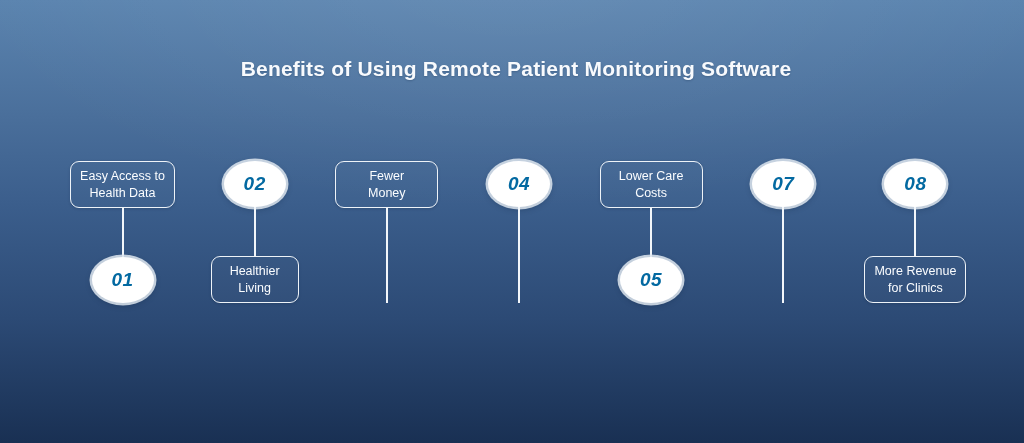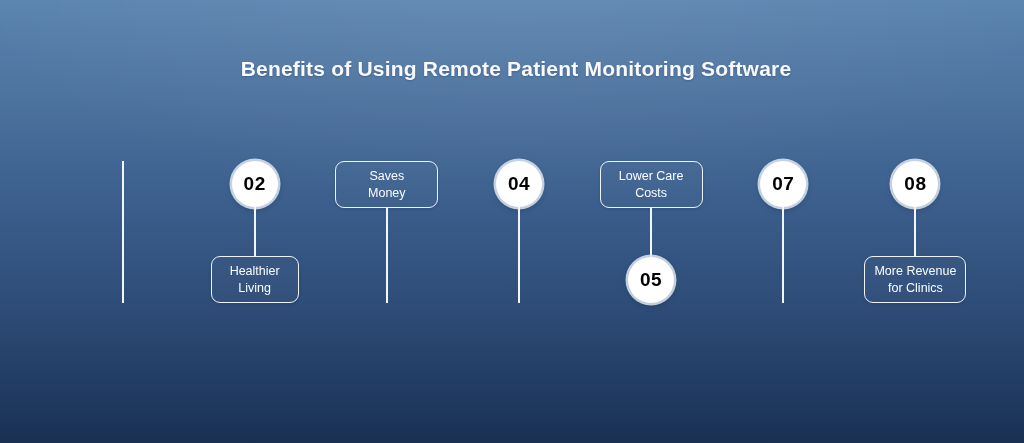--- a/index.html
+++ b/index.html
@@ -67,56 +67,60 @@
   .item.box-top .card { min-width: 103px; }
   .item.circle-top .card { min-width: 88px; }
 
   .line {
     width: 2px;
     flex: 1;
     background: #f2f6fa;
   }
 
   .circle {
-    width: 46px;
+    width: 62px;
     height: 46px;
     flex: 0 0 46px;
     background: #ffffff;
     border-radius: 50%;
     display: flex;
     align-items: center;
     justify-content: center;
-    color: #000000;
+    color: #0369a1;
     font-size: 19px;
     font-weight: 700;
     letter-spacing: 0.5px;
     box-shadow: 0 0 0 2.5px rgba(222,230,238,0.85), 0 2px 6px rgba(10,25,50,0.35);
+    font-style: italic;
   }
 </style>
 </head>
 <body>
 
 <div class="canvas">
   <h1 class="title">Benefits of Using Remote Patient Monitoring Software</h1>
 
   <div class="items-row">
 
     <div class="item box-top">
+      <div class="card">Easy Access to
+Health Data</div>
       <div class="line"></div>
+      <div class="circle">01</div>
     </div>
 
     <div class="item circle-top">
       <div class="circle">02</div>
       <div class="line"></div>
       <div class="card">Healthier
 Living</div>
     </div>
 
     <div class="item box-top">
-      <div class="card">Saves
+      <div class="card">Fewer
 Money</div>
       <div class="line"></div>
     </div>
 
     <div class="item circle-top">
       <div class="circle">04</div>
       <div class="line"></div>
     </div>
 
     <div class="item box-top">

